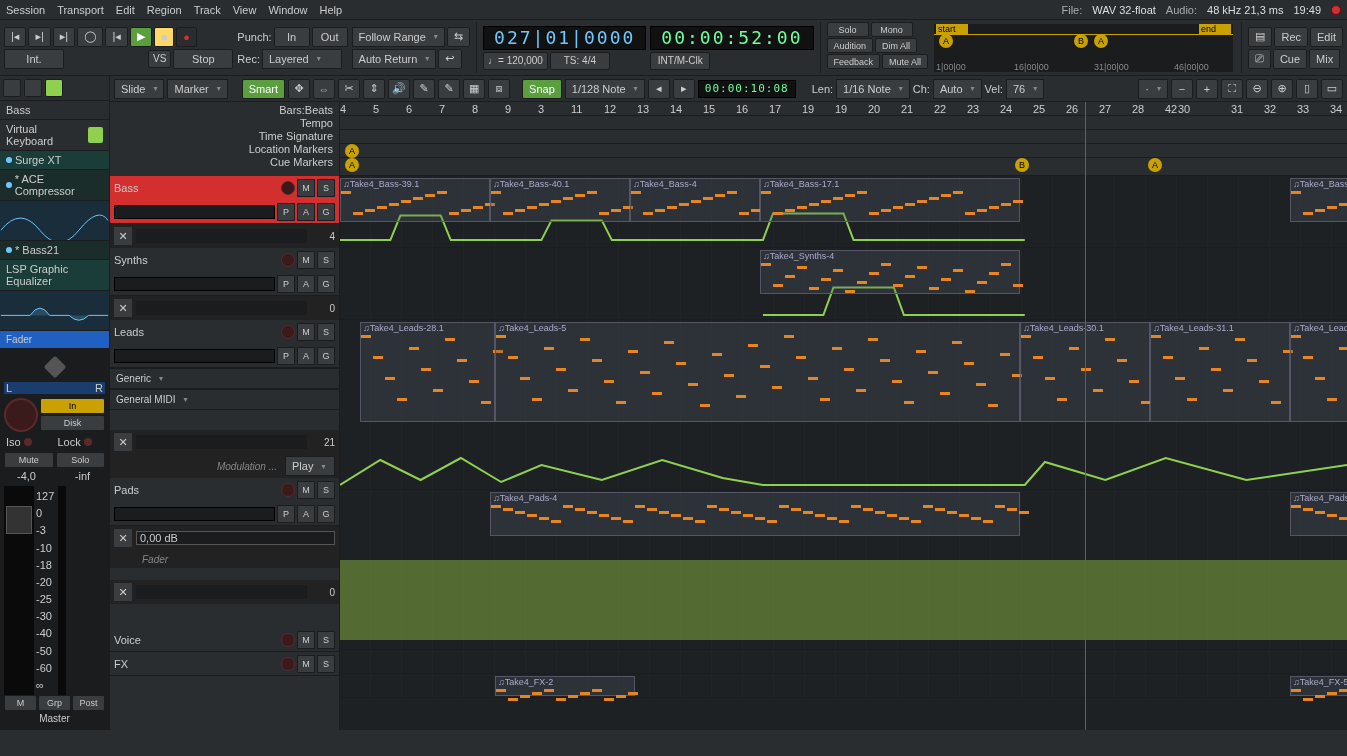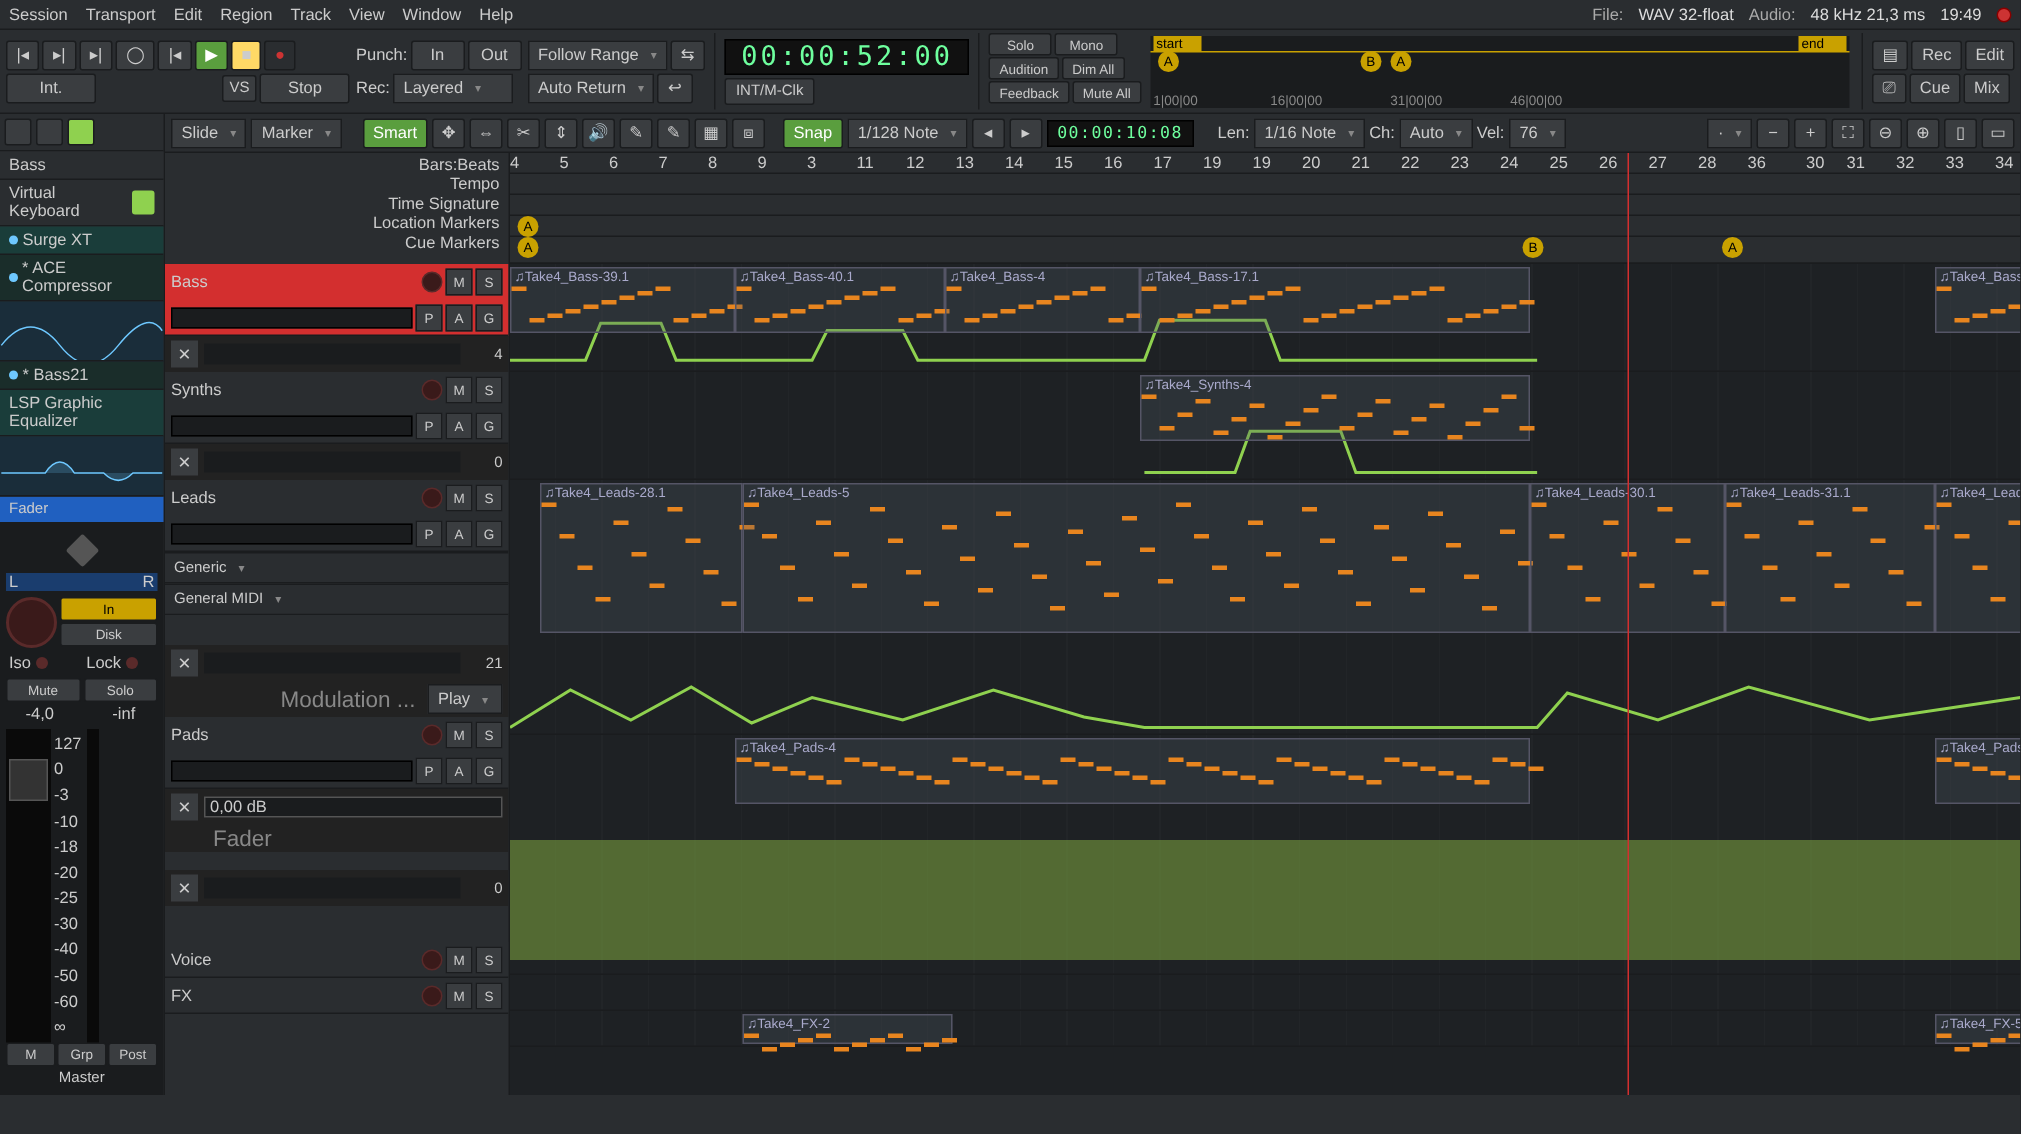--- a/index.html
+++ b/index.html
@@ -82,21 +82,21 @@
 .th-top .name{flex:1;font-size:11px}
 .th-top .rec{width:14px;height:14px;border-radius:50%;background:#3a1a1a;border:1px solid #5a2a2a}
 .th-top .ms{width:18px;height:18px;background:#3a3d40;border:1px solid #1a1c1e;display:flex;align-items:center;justify-content:center;font-size:9px}
 .th-bot{display:flex;align-items:center;padding:2px 4px;gap:2px;height:24px}
 .th-bot .slider{flex:1;height:14px;background:#1a1c1e;border:1px solid #000}
 .th-bot .pag{width:18px;height:18px;background:#3a3d40;border:1px solid #1a1c1e;display:flex;align-items:center;justify-content:center;font-size:9px}
 .auto-row{display:flex;align-items:center;padding:2px 4px;gap:4px;height:24px;background:#222}
 .auto-row .x{width:18px;height:18px;background:#3a3d40;display:flex;align-items:center;justify-content:center}
 .auto-row .aslider{flex:1;height:14px;background:#1a1c1e}
 .auto-row .aval{width:24px;text-align:right;font-size:10px}
-.auto-row .alabel{flex:1;font-size:15px;color:#888;text-align:right;padding-right:4px}
+.auto-row .alabel{flex:1;font-size:10px;color:#888;font-style:italic;text-align:right;padding-right:4px}
 .track-header .dd{width:100%;height:20px;font-size:10px;background:#2a2d30;border:none;border-top:1px solid #1a1c1e}
 
 .timeline{flex:1;background:#1e2124;overflow:hidden;position:relative}
 .ruler-area{height:74px;background:#2a2d30;border-bottom:1px solid #1a1c1e}
 .ruler{height:14px;border-bottom:1px solid #1a1c1e;position:relative;font-size:9px;color:#888}
 .ruler .num{position:absolute;top:1px}
 .cue-marker{position:absolute;width:14px;height:14px;border-radius:50%;background:#c9a100;color:#000;font-size:9px;text-align:center;line-height:14px;top:0}
 .tracks-area{position:relative}
 .track-lane{position:relative;border-bottom:1px solid #1a1c1e;background:repeating-linear-gradient(90deg,#1e2124 0,#1e2124 30px,#222528 30px,#222528 31px)}
 .region{position:absolute;top:2px;bottom:2px;background:rgba(80,90,100,0.3);border:1px solid #556}
@@ -164,20 +164,29 @@
     <div class="tb-row">
         <span class="dd xwide">Follow Range</span>
         <span class="btn">⇆</span>
       </div>
     <div class="tb-row">
         <span class="dd xwide">Auto Return</span>
         <span class="btn">↩</span>
       </div>
   </div>
   <div class="sep"></div>
+  <div class="tb-group">
+    <div class="tb-row">
+        <span class="lcd">027|01|0000</span>
+      </div>
+    <div class="tb-row">
+        <span class="btn sm wide">♩= 120,000</span>
+        <span class="btn sm wide">TS: 4/4</span>
+      </div>
+  </div>
   <div class="tb-group">
     <div class="tb-row">
         <span class="lcd green">00:00:52:00</span>
       </div>
     <div class="tb-row">
         <span class="btn sm wide">INT/M-Clk</span>
       </div>
   </div>
   <div class="sep"></div>
   <div class="cluster">
@@ -510,22 +519,22 @@
               <span class="num" style="left: 495px;">19</span>
               <span class="num" style="left: 528px;">20</span>
               <span class="num" style="left: 561px;">21</span>
               <span class="num" style="left: 594px;">22</span>
               <span class="num" style="left: 627px;">23</span>
               <span class="num" style="left: 660px;">24</span>
               <span class="num" style="left: 693px;">25</span>
               <span class="num" style="left: 726px;">26</span>
               <span class="num" style="left: 759px;">27</span>
               <span class="num" style="left: 792px;">28</span>
-              <span class="num" style="left: 825px;">36</span>
-              <span class="num" style="left: 864px;">30</span>
+              <span class="num" style="left: 825px;">42</span>
+              <span class="num" style="left: 838px;">30</span>
               <span class="num" style="left: 891px;">31</span>
               <span class="num" style="left: 924px;">32</span>
               <span class="num" style="left: 957px;">33</span>
               <span class="num" style="left: 990px;">34</span>
             </div>
           <div class="ruler"></div>
           <div class="ruler"></div>
           <div class="ruler">
             <span class="cue-marker" style="left:5px">A</span>
           </div>

